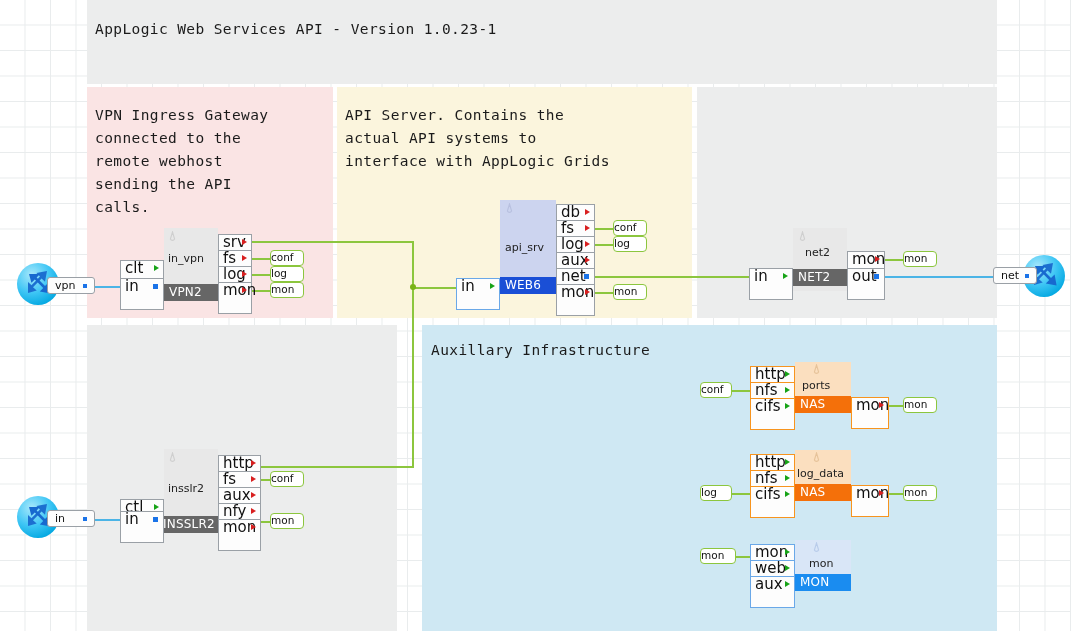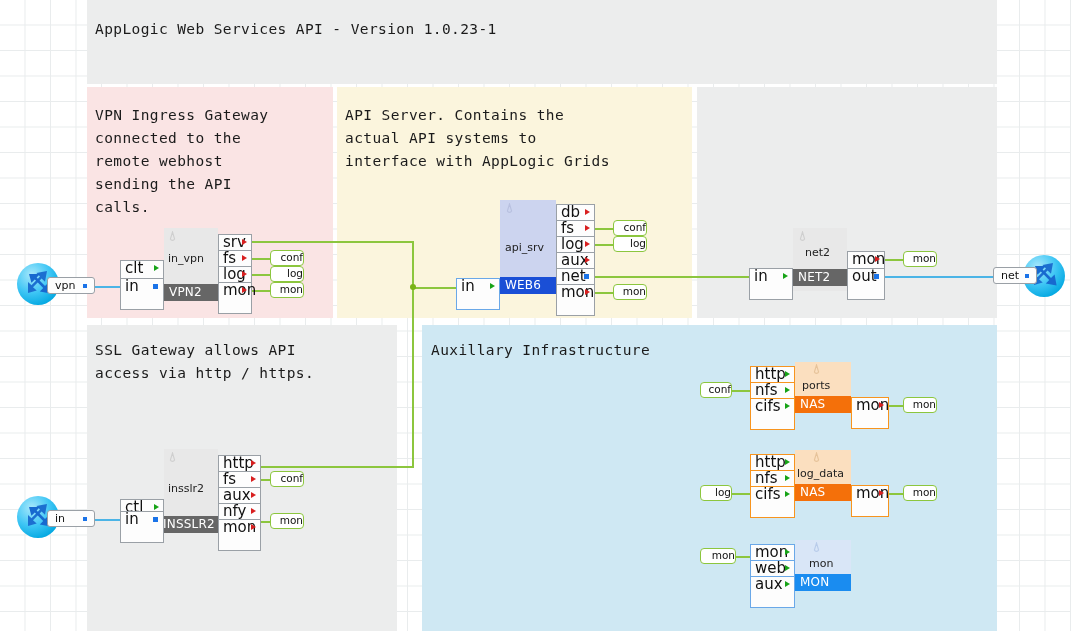--- a/index.html
+++ b/index.html
@@ -118,21 +118,21 @@
   .ep {
     position: absolute;
     box-sizing: border-box;
     height: 16px;
     border: 1.5px solid #8cc63e;
     border-radius: 4px;
     background: #ffffff;
     font-size: 10.5px;
     line-height: 13px;
     color: #111;
-    text-align: right;
+    text-align: left;
     font-family: "DejaVu Sans", "Liberation Sans", sans-serif;
     white-space: nowrap;
   }
 
   
   .gwpin {
     position: absolute;
     box-sizing: border-box;
     height: 17px;
     background: #fdfdfd;
@@ -167,22 +167,20 @@
 
   <div class="panel-text title-text">AppLogic Web Services API - Version 1.0.23-1</div>
   <div class="panel-text vpn-text">VPN Ingress Gateway
 connected to the
 remote webhost
 sending the API
 calls.</div>
   <div class="panel-text api-text">API Server. Contains the
 actual API systems to
 interface with AppLogic Grids</div>
-  <div class="panel-text ssl-text">SSL Gateway allows API
-access via http / https.</div>
   <div class="panel-text aux-text">Auxillary Infrastructure</div>
 
   <div class="wire wire-h wire-blue" style="left:84px;  top:286px; width:36px;"></div>
 
   <div class="wire wire-h" style="left:252px; top:241px; width:162px;"></div>
   <div class="wire wire-v" style="left:412px; top:241px; height:227px;"></div>
   <div class="wire wire-h" style="left:412px; top:287px; width:46px;"></div>
   <div class="junction" style="left:410px; top:284px;"></div>
   <div class="wire wire-h" style="left:245px; top:466px; width:169px;"></div>
 

